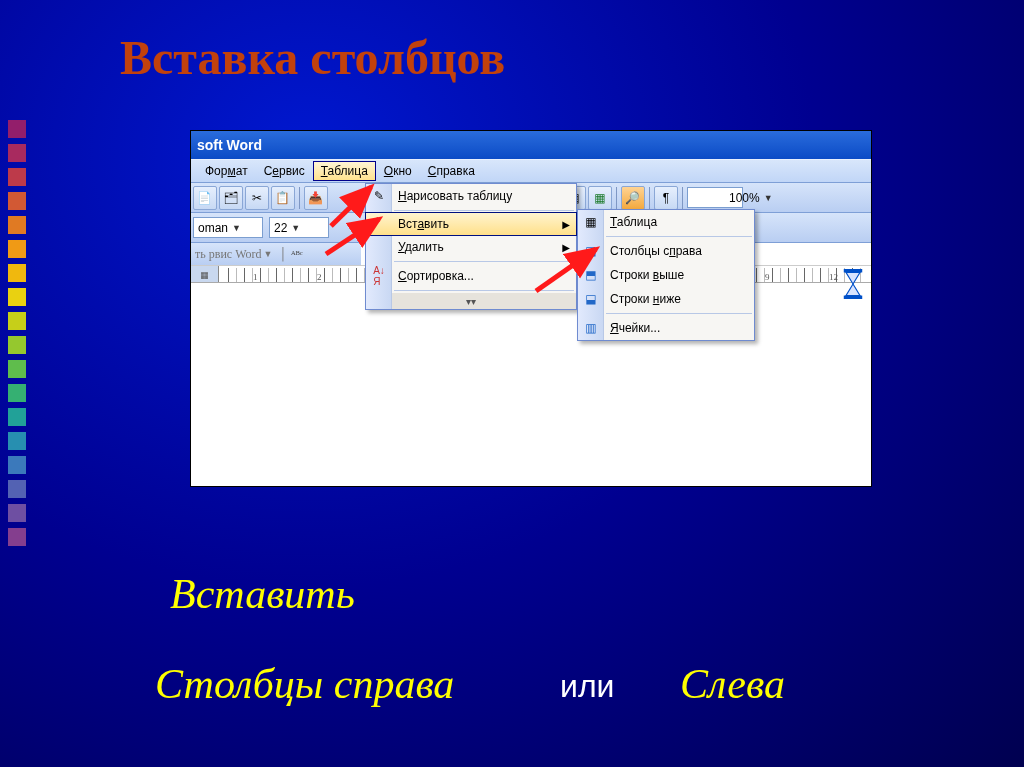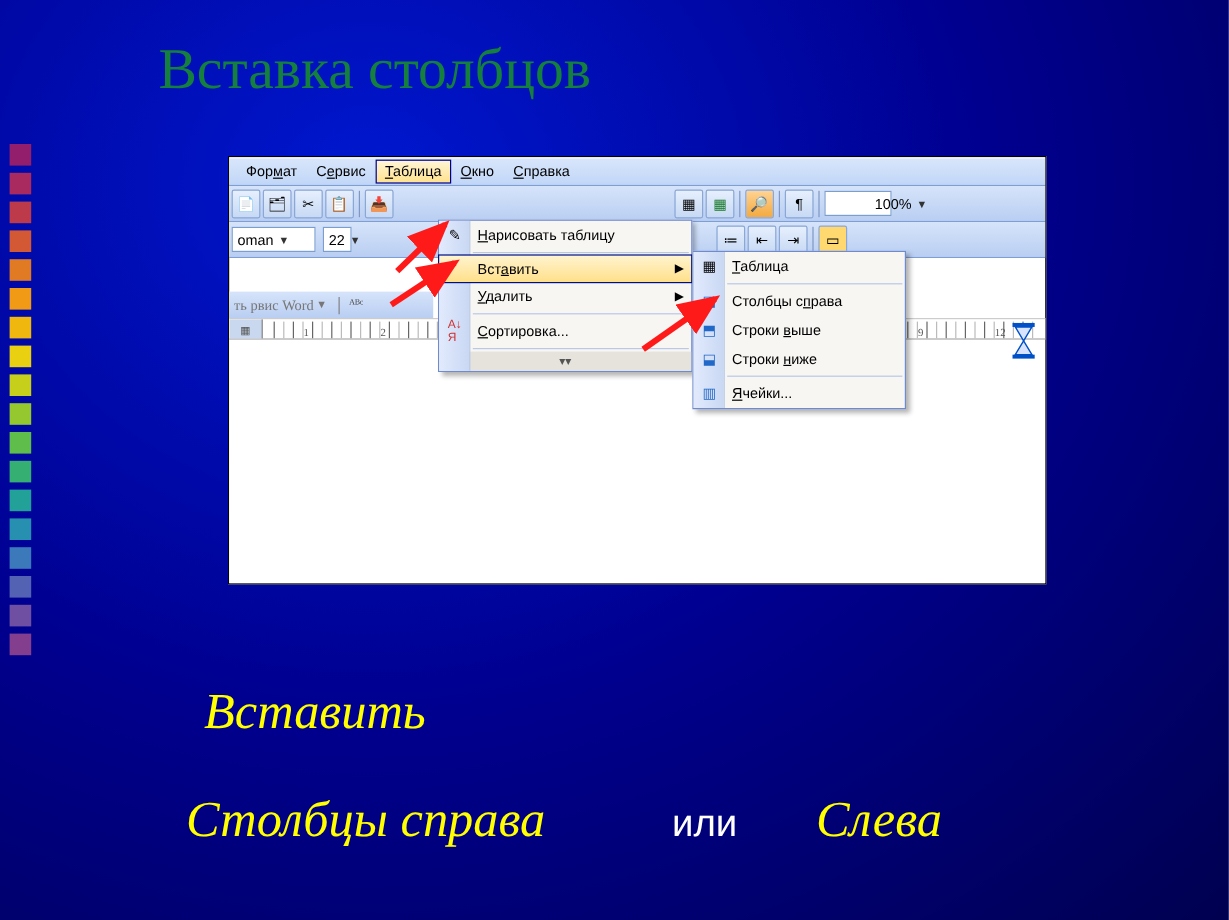--- a/index.html
+++ b/index.html
@@ -10,23 +10,23 @@
     font-family: "Times New Roman", serif;
     position: relative;
     overflow: hidden;
   }
 
   
   .side-bullets { position: absolute; left: 8px; top: 0; display: flex; flex-direction: column; gap: 6px; padding-top: 120px;}
   .side-bullets .sq { width: 18px; height: 18px; }
 
   .slide-title {
-    position: absolute; left: 132px; top: 30px;
-    font-size: 48px; color: #15803d; font-family: "Times New Roman", serif;
-    font-weight: normal;
+    position: absolute; left: 120px; top: 30px;
+    font-size: 48px; color: #c2410c; font-family: "Times New Roman", serif;
+    font-weight: bold;
   }
 
   .screenshot-frame {
     position: absolute;
     left: 190px; top: 130px;
     width: 682px; height: 357px;
     background: #fff; border: 1px solid #000;
   }
 
   
@@ -156,20 +156,23 @@
     <div class="sq" style="background: rgb(59, 121, 187);"></div>
     <div class="sq" style="background: rgb(83, 98, 179);"></div>
     <div class="sq" style="background: rgb(110, 79, 162);"></div>
     <div class="sq" style="background: rgb(132, 62, 142);"></div>
   </div>
 
 <div class="slide-title">Вставка столбцов</div>
 
 <div class="screenshot-frame">
 
+  <div class="word-title">
+    <span>soft Word</span>
+  </div>
 
   <div class="menubar">
     <div class="mitem"><span>Фор<u>м</u>ат</span></div>
     <div class="mitem"><span>С<u>е</u>рвис</span></div>
     <div class="mitem sel"><span><u>Т</u>аблица</span></div>
     <div class="mitem"><span><u>О</u>кно</span></div>
     <div class="mitem"><span><u>С</u>правка</span></div>
   </div>
 
   <div class="toolbar">
@@ -191,21 +194,21 @@
       <span>100%</span>
         <span class="arrow">▼</span>
     </div>
   </div>
 
   <div class="toolbar">
     <div class="tb-combo" style="width:70px;">
       <span>oman</span>
         <span class="arrow">▼</span>
     </div>
-    <div class="tb-combo" style="width:24px; margin-left:4px;">
+    <div class="tb-combo" style="width:60px; margin-left:4px;">
       <span>22</span>
         <span class="arrow">▼</span>
     </div>
     <div style="flex:0 0 300px"></div>
     <div class="tb-btn">≔</div>
     <div class="tb-btn">⇤</div>
     <div class="tb-btn">⇥</div>
     <div class="tb-sep"></div>
     <div class="tb-btn" style="background:#ffd870;">▭</div>
   </div>

